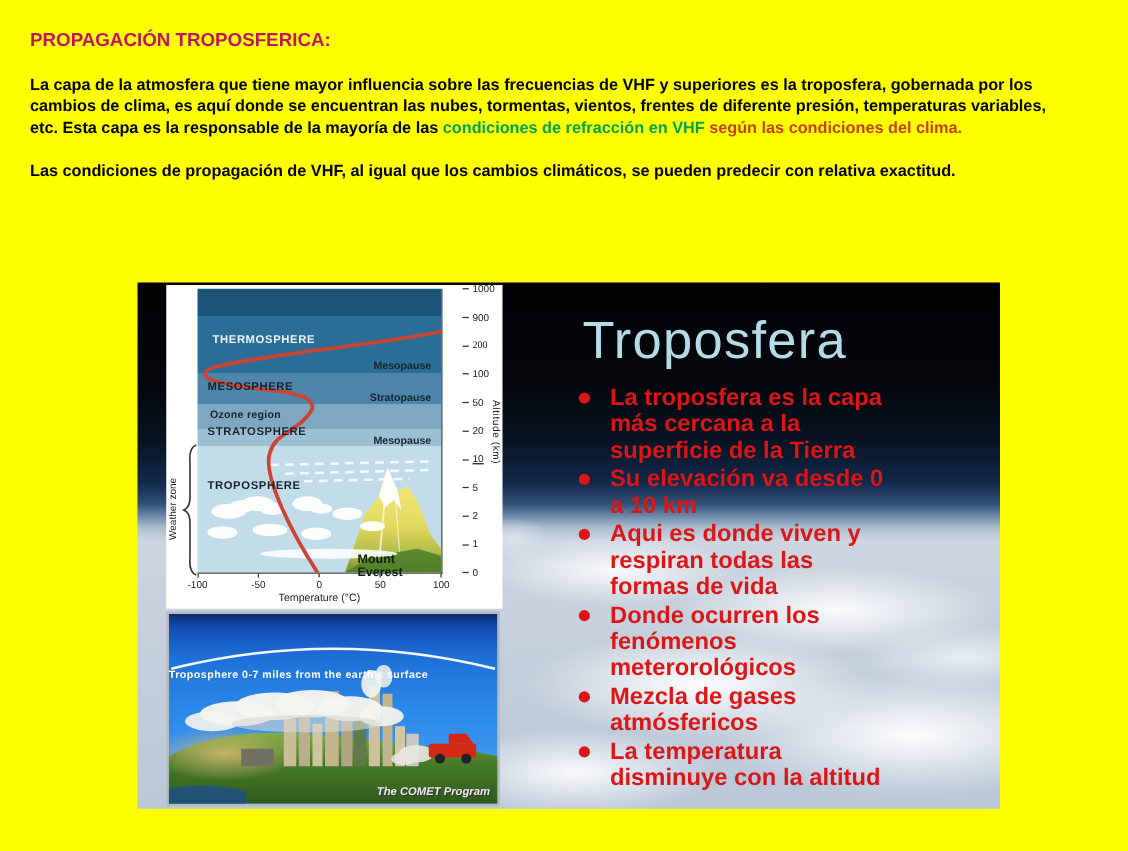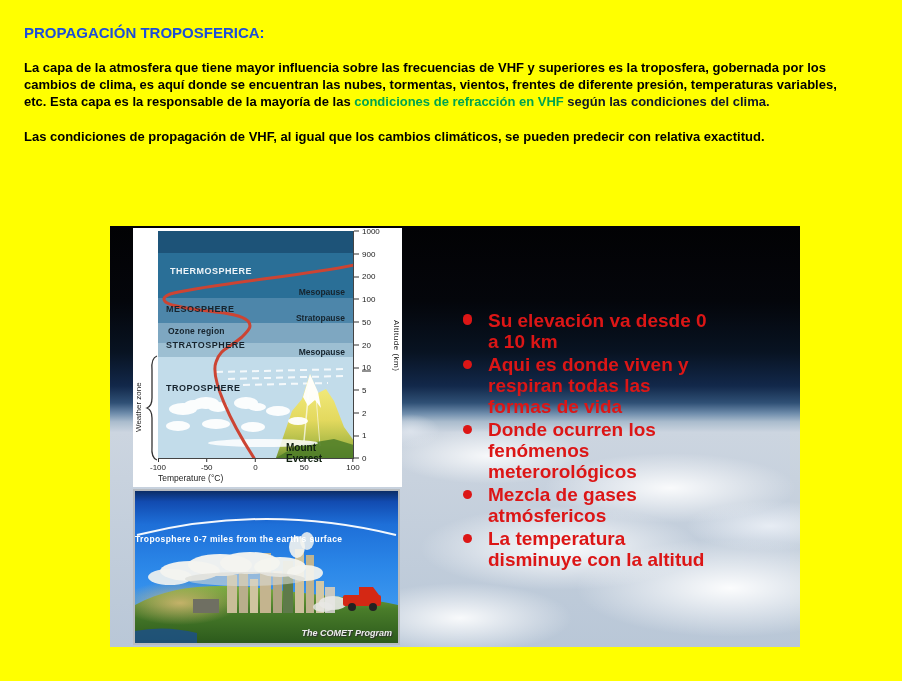--- a/index.html
+++ b/index.html
@@ -45,30 +45,30 @@
   .layer-label{position:absolute;font-weight:bold;letter-spacing:.5px;font-size:9px;color:#16242e;}
   .lbl-thermo{left:12px;top:35px;color:#eef4f8;}
   .lbl-meso{left:8px;top:73px;}
   .lbl-ozone{left:10px;top:95px;font-size:8.5px;letter-spacing:.2px;}
   .lbl-strato{left:8px;top:109px;}
   .lbl-tropo{left:8px;top:152px;}
   .pause-label{position:absolute;right:8px;font-weight:bold;font-size:8.5px;color:#16242e;text-align:right;}
   .pz-meso{top:56px;} .pz-strato{top:82px;} .pz-tropo{top:116px;}
   .mountain-label{position:absolute;left:128px;top:211px;font-size:10px;font-weight:bold;color:#102010;}
   .alt-ticks{position:absolute;left:221px;top:3px;width:46px;height:227px;}
-  .alt-tick{position:absolute;left:0;transform:translateY(-50%);font-size:8px;color:#222;white-space:nowrap;}
+  .alt-tick{position:absolute;left:16px;transform:translateY(-50%);font-size:8px;color:#222;white-space:nowrap;}
   .alt-tick .dash{display:inline-block;width:5px;height:1px;background:#333;vertical-align:middle;margin-right:3px;}
   .alt-axis-label{
     position:absolute;right:1px;top:92px;font-size:8px;color:#222;
     writing-mode:vertical-rl;letter-spacing:.5px;
   }
   .temp-ticks{position:absolute;left:25px;top:231px;width:195px;height:12px;}
   .temp-tick{position:absolute;transform:translateX(-50%);font-size:8px;color:#222;text-align:center;}
   .temp-tick .dash{display:block;width:1px;height:3px;background:#333;margin:0 auto 1px auto;}
-  .temp-axis-label{position:absolute;left:25px;top:245px;width:195px;text-align:left;font-size:8.5px;color:#222;}
+  .temp-axis-label{position:absolute;left:25px;top:245px;width:195px;text-align:center;font-size:8.5px;color:#222;}
   .weather-zone{
     position:absolute;left:1px;top:129px;height:101px;width:12px;
     font-size:8px;color:#222;writing-mode:vertical-rl;transform:rotate(180deg);
     text-align:center;white-space:nowrap;
   }
   .brace-svg{position:absolute;left:12px;top:126px;}
 
   
   .comet-panel{
     position:absolute;left:23px;top:263px;width:263px;height:152px;
@@ -95,24 +95,24 @@
   .bullet-item{
     position:relative;padding-left:36px;margin:0 0 2px 0;
     font-size:19px;line-height:21px;font-weight:bold;color:#dc1616;white-space:pre-line;
   }
   .bullet-dot{position:absolute;left:11px;top:6px;width:9px;height:9px;border-radius:50%;background:#dc1616;}
 </style>
 </head>
 <body style="background: rgb(255, 255, 0);">
 
 <div class="text-block">
-  <h1 class="page-heading" style="color: #1d4ed8;">PROPAGACIÓN TROPOSFERICA:</h1>
+  <h1 class="page-heading" style="color: #be185d;">PROPAGACIÓN TROPOSFERICA:</h1>
   <p class="para"><span style="color: rgb(0, 0, 0);">La capa de la atmosfera que tiene mayor influencia sobre las frecuencias de VHF y superiores es la troposfera, gobernada por los
 cambios de clima, es aquí donde se encuentran las nubes, tormentas, vientos, frentes de diferente presión, temperaturas variables,
-etc. Esta capa es la responsable de la mayoría de las </span><span style="color: rgb(0, 164, 78);">condiciones de refracción en VHF</span><span style="color: #0f172a;"> según las condiciones del clima.</span></p>
+etc. Esta capa es la responsable de la mayoría de las </span><span style="color: rgb(0, 164, 78);">condiciones de refracción en VHF</span><span style="color: #c2410c;"> según las condiciones del clima.</span></p>
   <p class="para"><span style="color: rgb(0, 0, 0);">Las condiciones de propagación de VHF, al igual que los cambios climáticos, se pueden predecir con relativa exactitud.</span></p>
 </div>
 
 <div class="figure">
 
   <div class="diagram-panel">
     <div class="plot">
       <svg width="195" height="227" viewBox="0 0 195 227">
         <defs>
           <linearGradient id="mt" x1="0" y1="0" x2="0" y2="1">
@@ -161,21 +161,21 @@
       <div class="layer-label lbl-tropo">TROPOSPHERE</div>
       <div class="pause-label pz-meso">Mesopause</div>
       <div class="pause-label pz-strato">Stratopause</div>
       <div class="pause-label pz-tropo">Mesopause</div>
       <div class="mountain-label">Mount Everest</div>
     </div>
 
     <div class="alt-ticks" id="alt-ticks">
         <div class="alt-tick" style="top: 0px;"><span class="dash"></span><span>1000</span></div>
         <div class="alt-tick" style="top: 22.7px;"><span class="dash"></span><span>900</span></div>
-        <div class="alt-tick" style="top: 45.4px;"><span class="dash"></span><span>200</span></div>
+        <div class="alt-tick" style="top: 45.4px; font-family: Liberation Serif, serif;"><span class="dash"></span><span>200</span></div>
         <div class="alt-tick" style="top: 68.1px;"><span class="dash"></span><span>100</span></div>
         <div class="alt-tick" style="top: 90.8px;"><span class="dash"></span><span>50</span></div>
         <div class="alt-tick" style="top: 113.5px;"><span class="dash"></span><span>20</span></div>
         <div class="alt-tick" style="top: 136.2px; text-decoration: underline;"><span class="dash"></span><span>10</span></div>
         <div class="alt-tick" style="top: 158.9px;"><span class="dash"></span><span>5</span></div>
         <div class="alt-tick" style="top: 181.6px;"><span class="dash"></span><span>2</span></div>
         <div class="alt-tick" style="top: 204.3px;"><span class="dash"></span><span>1</span></div>
         <div class="alt-tick" style="top: 227px;"><span class="dash"></span><span>0</span></div>
       </div>
     <div class="alt-axis-label">Altitude (km)</div>
@@ -246,22 +246,25 @@
         <rect x="208" y="104" width="38" height="11" rx="2" fill="#d42814"></rect>
         <path d="M224,96 L238,96 L244,104 L224,104 Z" fill="#d42814"></path>
         <circle cx="217" cy="116" r="4" fill="#222222"></circle>
         <circle cx="238" cy="116" r="4" fill="#222222"></circle>
       </g>
     </svg>
     <div class="comet-caption">Troposphere 0-7 miles from the earth's surface</div>
     <div class="comet-credit">The COMET Program</div>
   </div>
 
+  <div class="slide-title" style="color: rgb(181, 219, 230);">Troposfera</div>
   <ul class="bullet-list" id="bullet-list">
-      <li class="bullet-item" style="color: rgb(220, 22, 22);"><span class="bullet-dot" style="background: rgb(220, 22, 22);"></span></li>
+      <li class="bullet-item" style="color: rgb(220, 22, 22);"><span class="bullet-dot" style="background: rgb(220, 22, 22);"></span><span>La troposfera es la capa
+más cercana a la
+superficie de la Tierra</span></li>
       <li class="bullet-item" style="color: rgb(220, 22, 22);"><span class="bullet-dot" style="background: rgb(220, 22, 22);"></span><span>Su elevación va desde 0
 a 10 km</span></li>
       <li class="bullet-item" style="color: rgb(220, 22, 22);"><span class="bullet-dot" style="background: rgb(220, 22, 22);"></span><span>Aqui es donde viven y
 respiran todas las
 formas de vida</span></li>
       <li class="bullet-item" style="color: rgb(220, 22, 22);"><span class="bullet-dot" style="background: rgb(220, 22, 22);"></span><span>Donde ocurren los
 fenómenos
 meterorológicos</span></li>
       <li class="bullet-item" style="color: rgb(220, 22, 22);"><span class="bullet-dot" style="background: rgb(220, 22, 22);"></span><span>Mezcla de gases
 atmósfericos</span></li>

